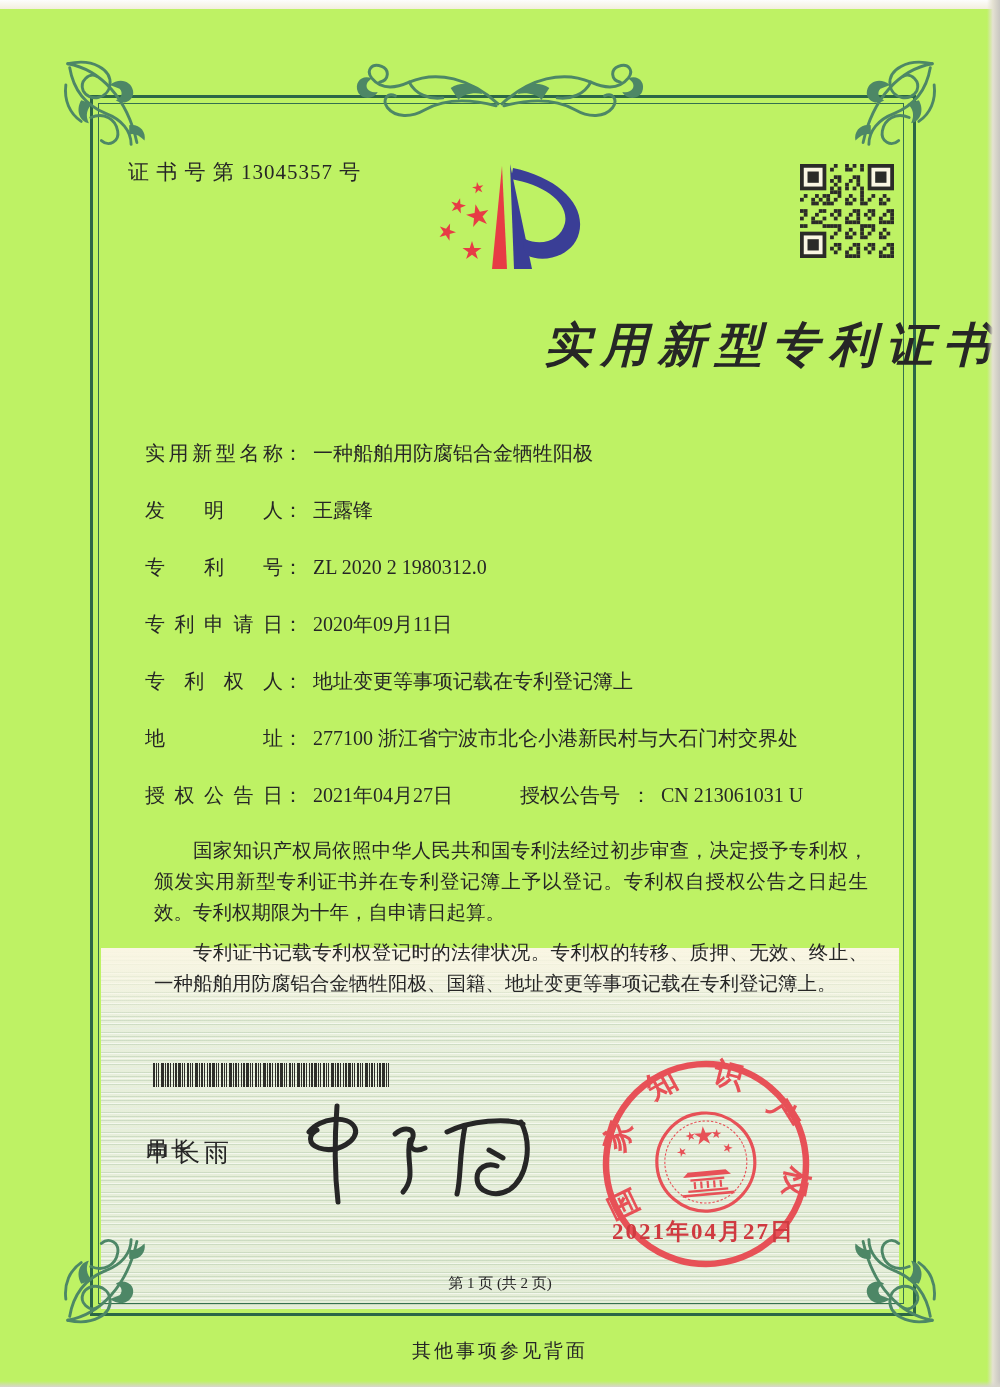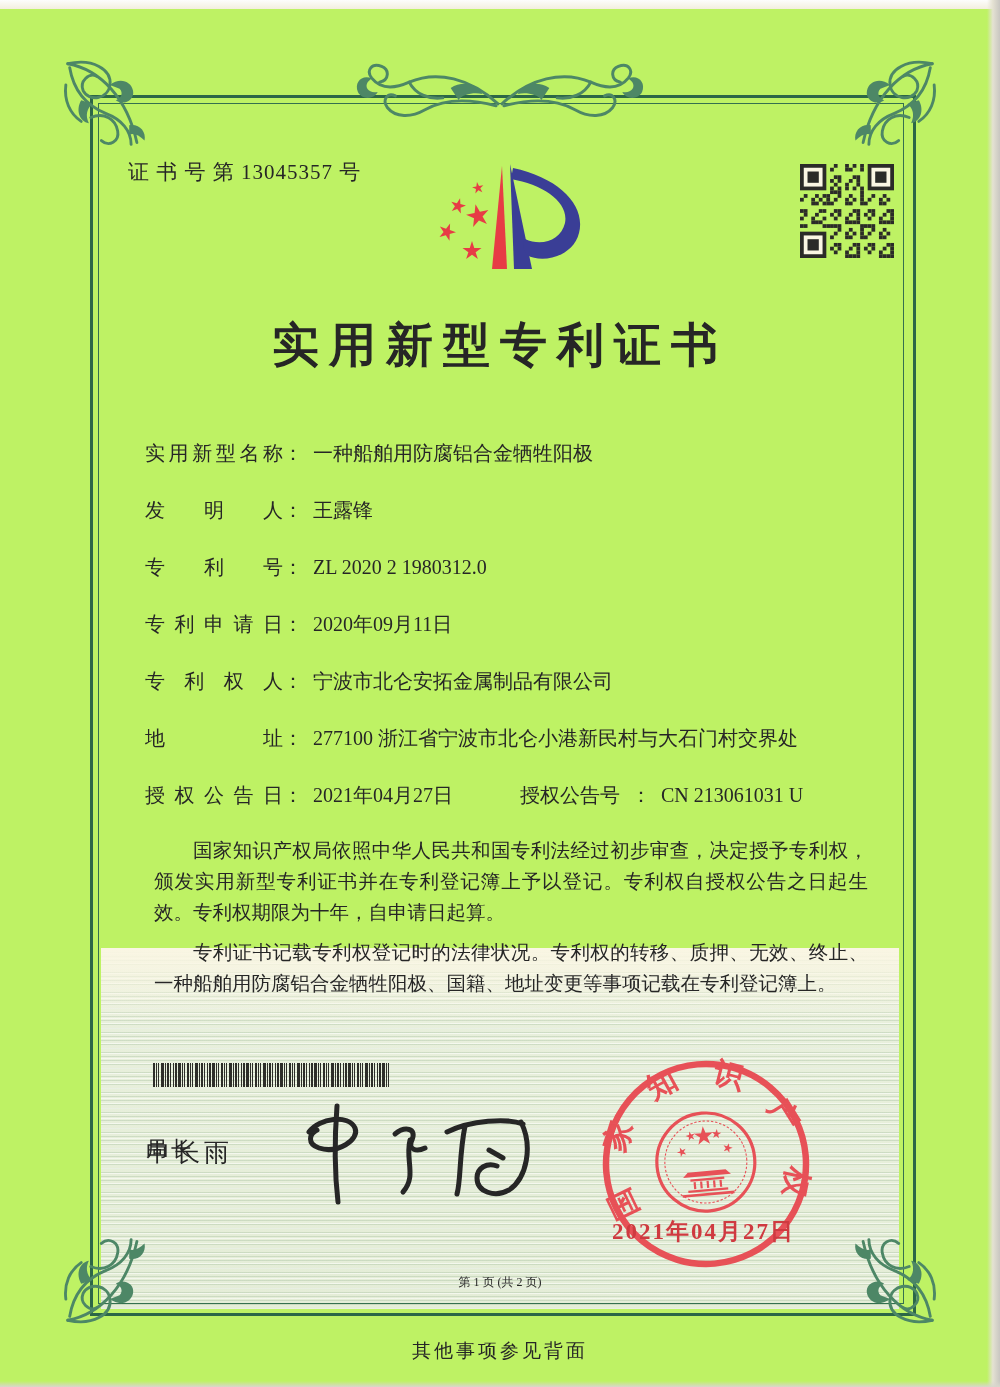--- a/index.html
+++ b/index.html
@@ -19,22 +19,22 @@
           repeating-linear-gradient(0deg, rgba(104,146,102,.20) 0 1px, rgba(0,0,0,0) 1px 4px),
           linear-gradient(#e9f0dd,#e4edd7);}
   .band::before{content:'';position:absolute;left:0;right:0;top:0;height:75px;
         background:linear-gradient(to bottom,#faf6e3 0,rgba(250,246,227,0) 100%);}
   
   .flor{position:absolute;color:#4d8766;}
   
   .cert-no{position:absolute;left:128px;top:158px;font-size:21px;letter-spacing:1px;}
   .logo{position:absolute;left:430px;top:156px;}
   .qr{position:absolute;left:800px;top:164px;width:94px;height:94px;}
-  .title{position:absolute;left:0;top:314px;width:100%;text-align:center;
-         font-size:47px;font-weight:700;letter-spacing:10px;}
+  .title{position:absolute;left:0;top:314px;width:100%;text-align:right;
+         font-size:47px;font-weight:700;letter-spacing:10px;font-style:italic;}
   
   .fields{position:absolute;left:145px;top:440px;width:740px;font-size:20px;}
   .frow{height:57px;position:relative;white-space:nowrap;}
   .flabel{display:inline-flex;justify-content:space-between;width:138px;vertical-align:bottom;}
   .colon{margin-right:10px;}
   .grant-no-group{position:absolute;left:375px;top:0;}
   .grant-no-group .plain-label{margin-right:11px;}
   
   .body-text{position:absolute;left:145px;top:826px;width:732px;font-size:19.5px;
              line-height:31px;text-align:justify;}
@@ -44,21 +44,21 @@
   
   .sig-title{position:absolute;left:146px;top:1135px;font-size:21px;letter-spacing:4px;}
   .sig-name{position:absolute;left:146px;top:1136px;font-size:25px;letter-spacing:4px;}
   .signature{position:absolute;left:275px;top:1098px;}
   
   .seal{position:absolute;left:600px;top:1058px;width:212px;height:212px;
         transform:rotate(-5deg);opacity:.93;}
   .seal-date{position:absolute;left:612px;top:1216px;width:220px;font-size:23px;
              color:#cf3a40;letter-spacing:2px;font-weight:600;z-index:5;}
   
-  .page-info{position:absolute;left:0;top:1274px;width:1000px;text-align:center;font-size:12px;}
+  .page-info{position:absolute;left:0;top:1274px;width:1000px;text-align:center;font-size:15px;}
   .back-note{position:absolute;left:0;top:1338px;width:1000px;text-align:center;
              font-size:19px;letter-spacing:3px;}
 </style>
 </head>
 <body>
 
 <div class="page">
 
   <svg width="0" height="0" style="position:absolute">
     <defs>
@@ -339,21 +339,21 @@
           <span>请</span>
           <span>日</span>
         </span><span class="colon">：</span><span class="fvalue">2020年09月11日</span>
     </div>
     <div class="frow">
       <span class="flabel">
           <span>专</span>
           <span>利</span>
           <span>权</span>
           <span>人</span>
-        </span><span class="colon">：</span><span class="fvalue">宁波市北仑安拓金属制品有限公司</span>
+        </span><span class="colon">：</span><span class="fvalue">地址变更等事项记载在专利登记簿上</span>
     </div>
     <div class="frow">
       <span class="flabel">
           <span>地</span>
           <span>址</span>
         </span><span class="colon">：</span><span class="fvalue">277100 浙江省宁波市北仑小港新民村与大石门村交界处</span>
     </div>
     <div class="frow">
       <span class="flabel">
           <span>授</span>

